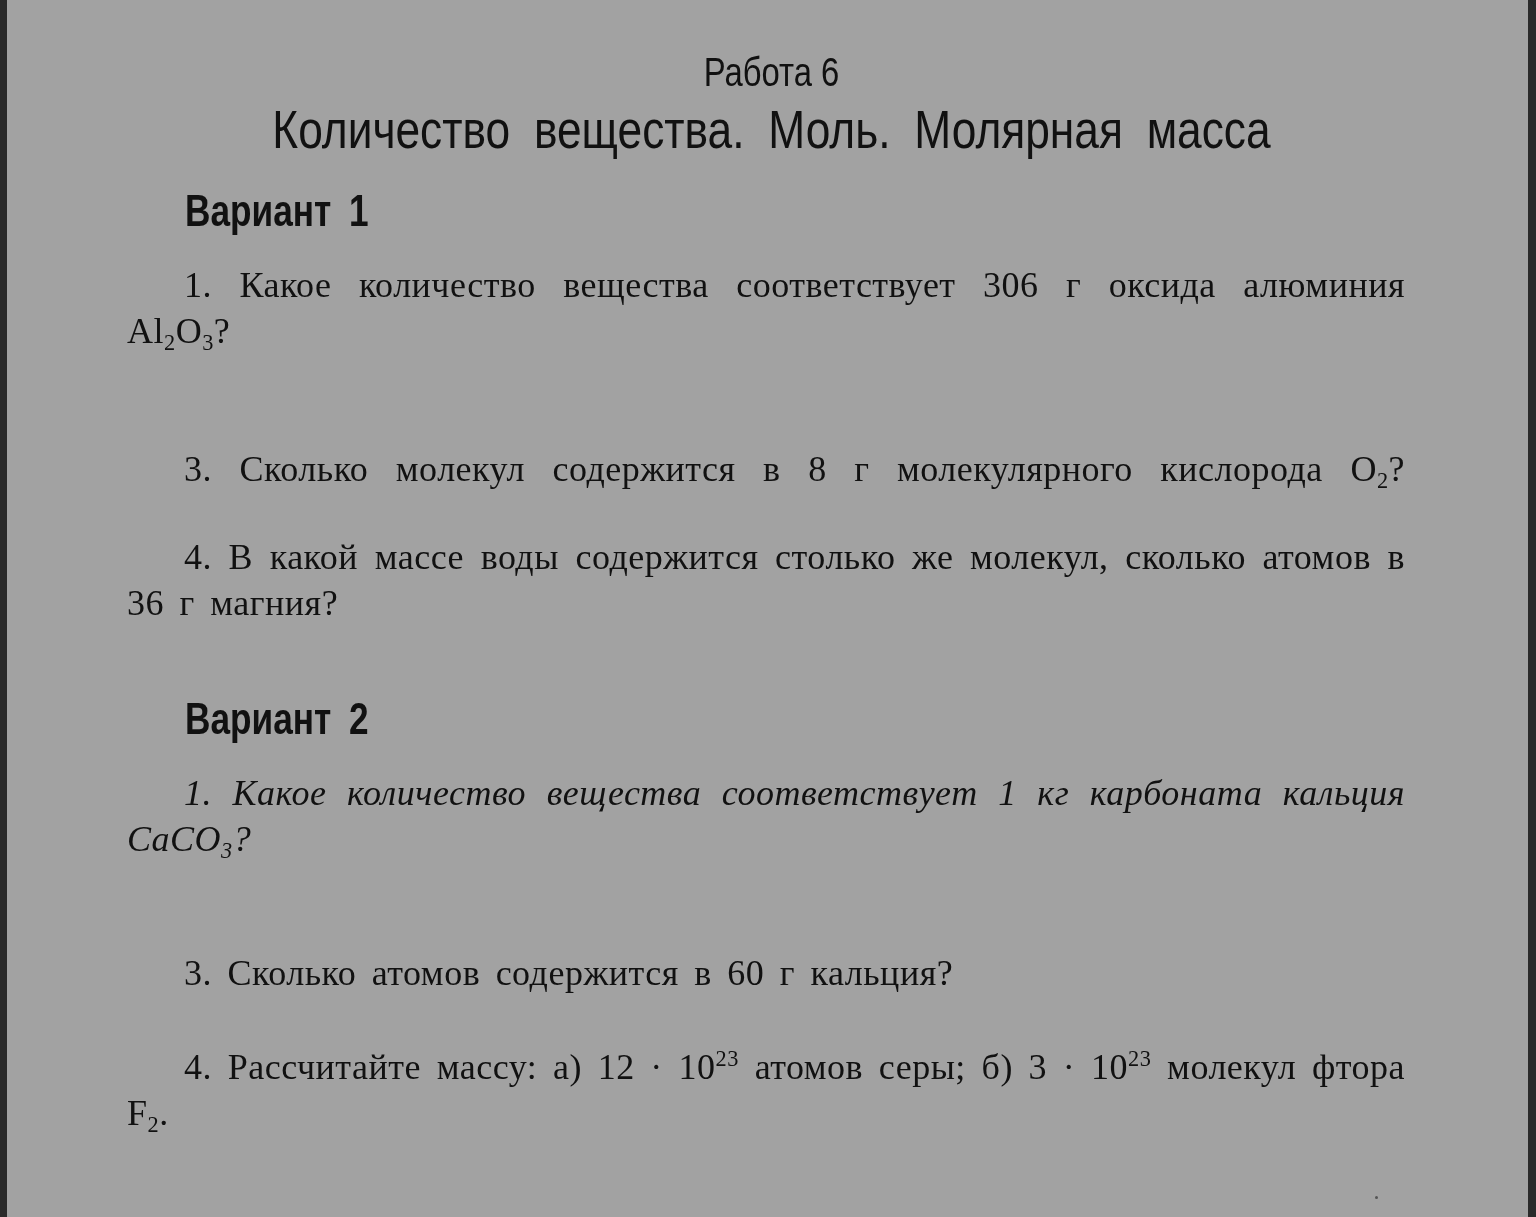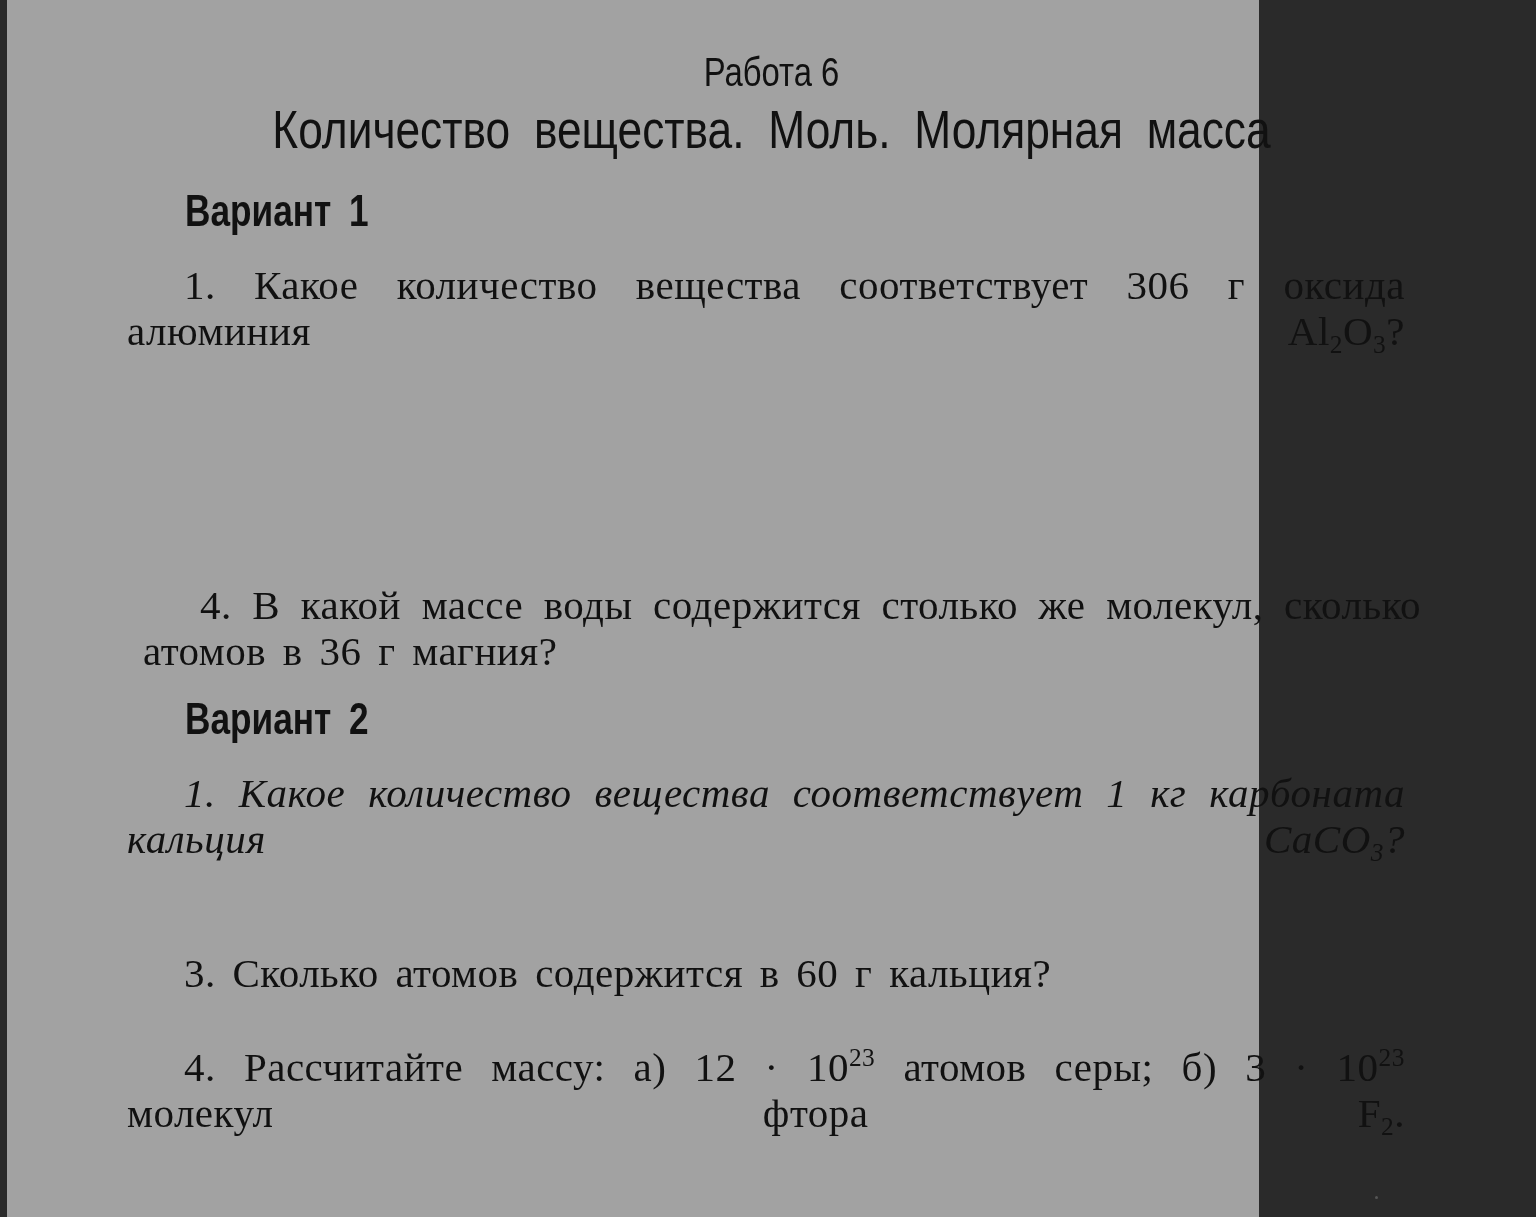--- a/index.html
+++ b/index.html
@@ -2,21 +2,21 @@
 <html><head>
   <meta charset="utf-8">
   <style>
     html, body { margin: 0; padding: 0; }
     body {
       width: 1536px; height: 1217px; overflow: hidden;
       background: #2a2a2a;
       position: relative;
     }
     .page {
-      position: absolute; left: 7px; top: 0; width: 1252px; height: 1217px;
+      position: absolute; left: 7px; top: 0; width: 1521px; height: 1217px;
       background: #a2a2a2;
       color: #111;
       font-family: "Liberation Serif", "DejaVu Serif", serif;
     }
     .work-num {
       position: absolute; top: 50px; left: 0; width: 1531px; text-align: center;
       font-family: "Liberation Sans", "DejaVu Sans", sans-serif;
       font-size: 40px; letter-spacing: 0px; transform: scaleX(0.82); transform-origin: 760px 0;
     }
     .work-title {
@@ -25,21 +25,21 @@
       font-size: 54px; word-spacing: 14px; transform: scaleX(0.82); transform-origin: 760px 0;
     }
     .variant {
       position: absolute; left: 178px;
       font-family: "Liberation Sans", "DejaVu Sans", sans-serif;
       font-weight: bold; font-size: 44px;
       transform: scaleX(0.8); transform-origin: 0 0; word-spacing: 10px;
     }
     .task {
       position: absolute; left: 120px; width: 1278px;
-      font-size: 41px; line-height: 46px;
+      font-size: 36px; line-height: 46px;
       text-align: justify; text-align-last: left;
       text-indent: 57px; word-spacing: 6px; letter-spacing: 0.5px;
     }
     .task.full { text-align-last: justify; }
     sub { font-size: 0.62em; vertical-align: -0.32em; line-height: 0; }
     sup { font-size: 0.62em; vertical-align: 0.6em; line-height: 0; }
     .speck { position: absolute; left: 1368px; top: 1196px; width: 3px; height: 3px; background: #555; border-radius: 50%; }
   </style>
 </head>
 <body>
@@ -50,22 +50,27 @@
 
   <div class="variant" style="top:186px;">Вариант 1</div>
 
   <div class="task full" style="top:262px;">
     <span>1.</span>
     <span>Какое количество вещества соответствует 306 г оксида алюминия</span>
     <span>Al<sub>2</sub>O<sub>3</sub></span><span>?</span>
   </div>
 
 
+  <div class="task full" style="top:446px;">
+    <span>3.</span>
+    <span>Сколько молекул содержится в 8 г молекулярного кислорода</span>
+    <span>O<sub>2</sub></span><span>?</span>
+  </div>
 
-  <div class="task" style="top:582px;margin-left:16px;">
+  <div class="task" style="top:534px;">
     <span>4.</span>
     <span>В какой массе воды содержится столько же молекул, сколько атомов в 36 г магния?</span>
   </div>
 
   <div class="variant" style="top:694px;">Вариант 2</div>
 
   <div class="task full" style="top:770px;font-style:italic;">
     <span>1.</span>
     <span>Какое количество вещества соответствует 1 кг карбоната кальция</span>
     <span>CaCO<sub>3</sub></span><span>?</span>

